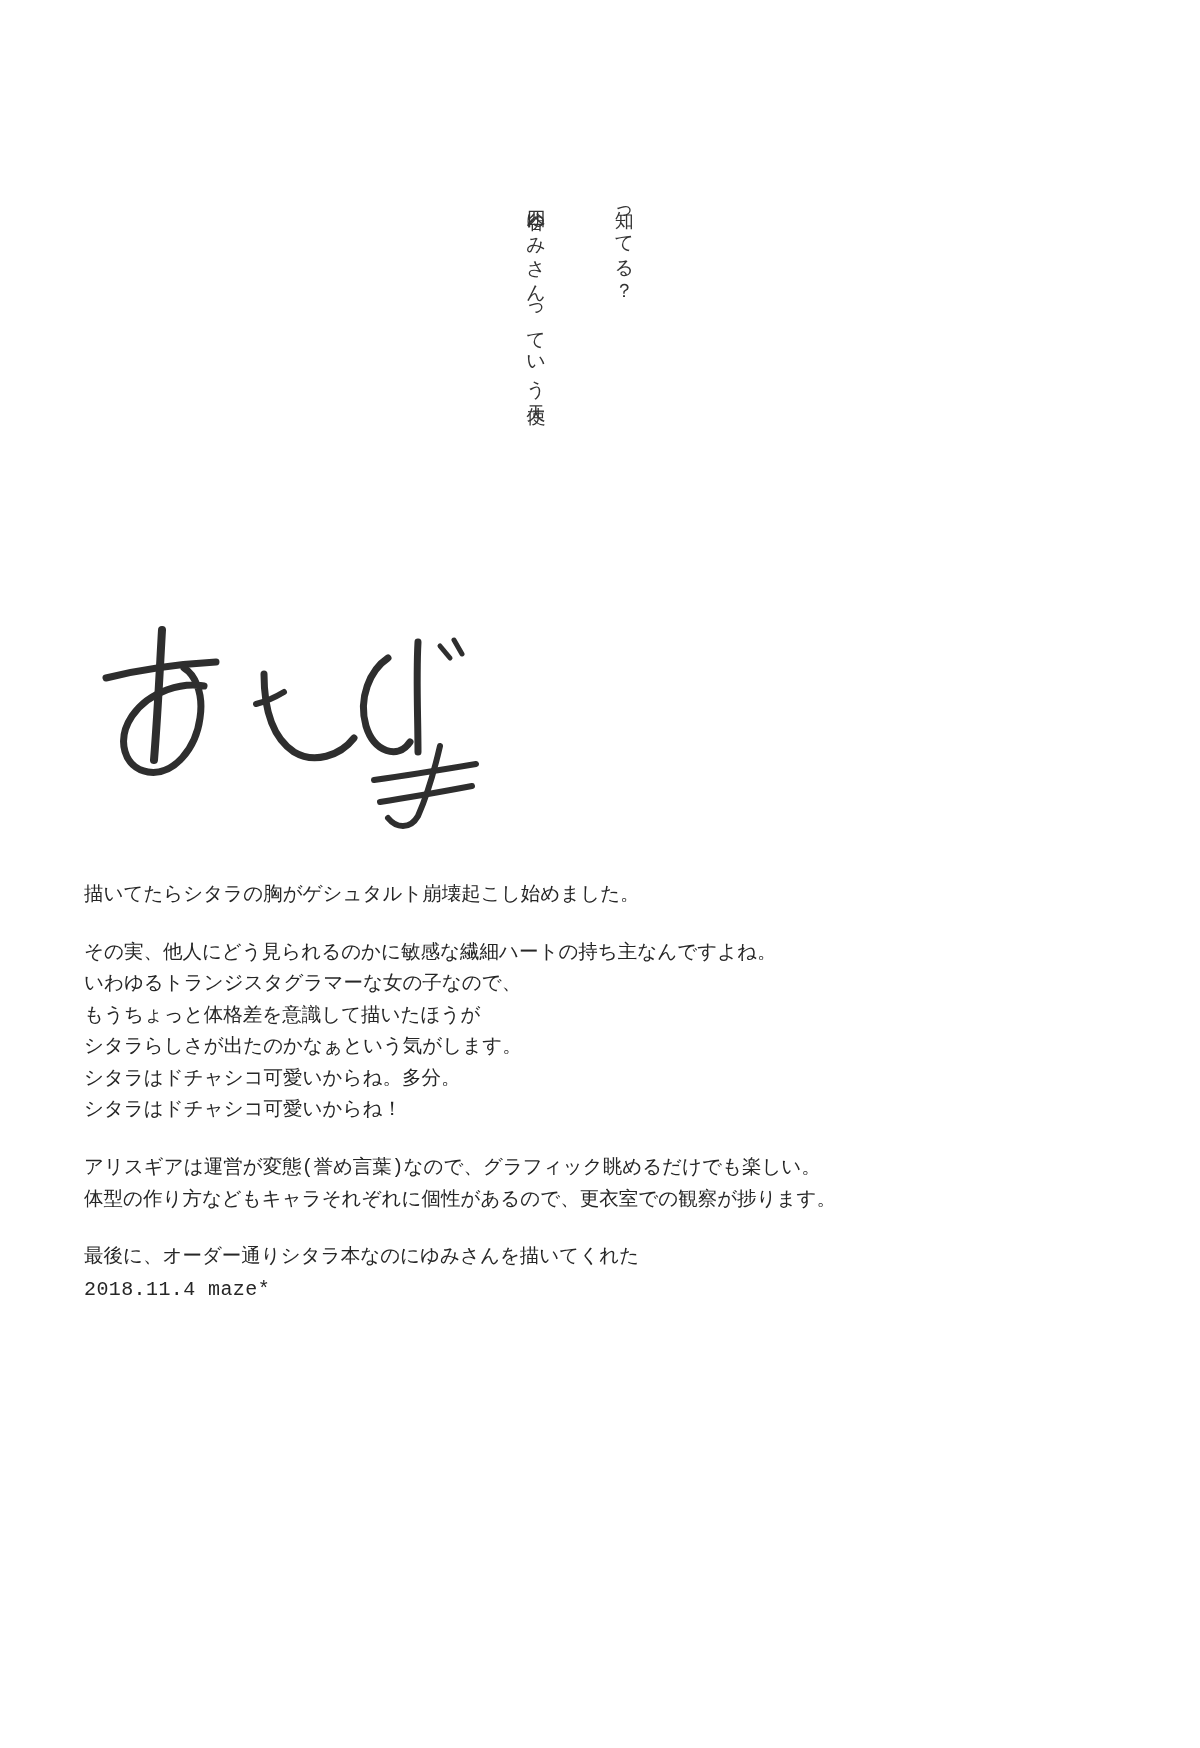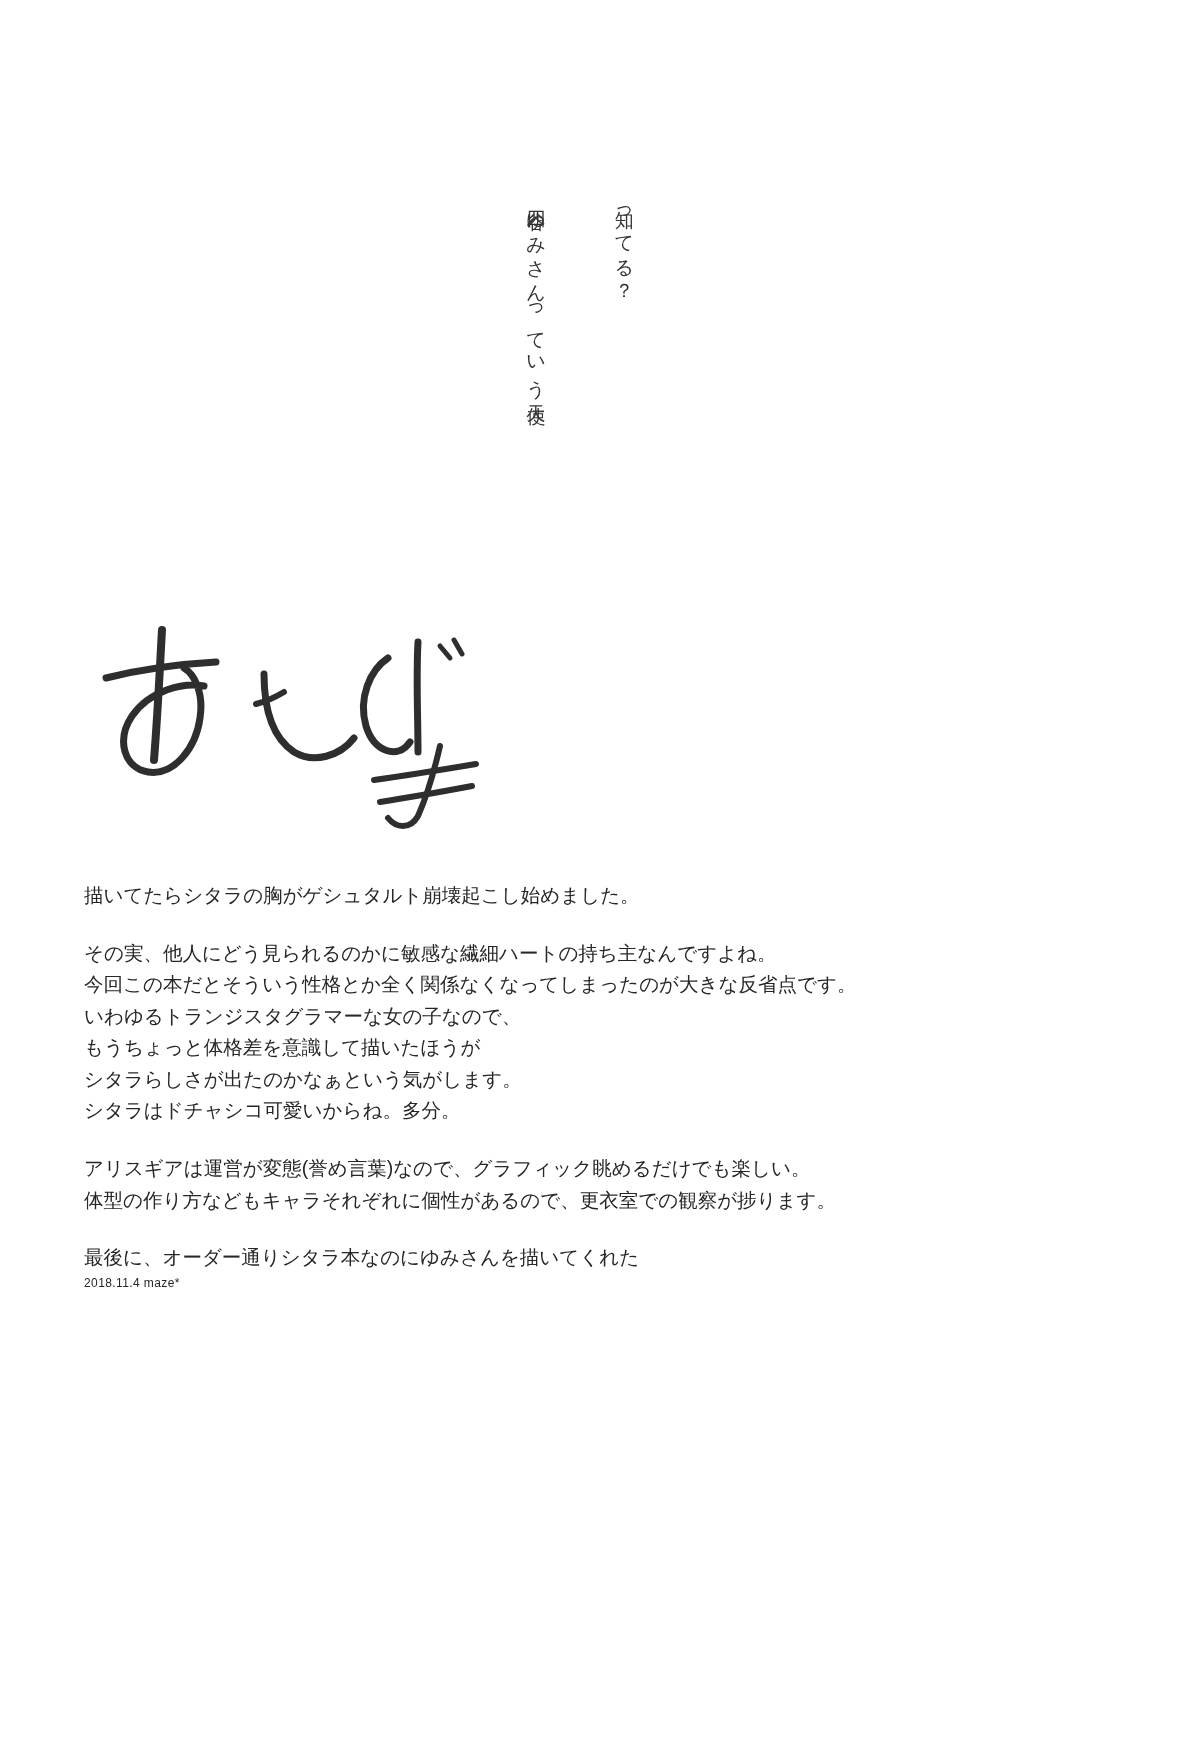--- a/index.html
+++ b/index.html
@@ -46,34 +46,34 @@
   .brush-title svg {
     display: block;
   }
 
   
   .afterword {
     position: absolute;
     top: 880px;
     left: 84px;
     width: 1020px;
-    font-family: Liberation Sans, sans-serif;
+    font-family: Liberation Mono, monospace;
     font-size: 19.5px;
     line-height: 1.62;
     color: #262626;
   }
   .afterword p {
     margin: 0;
   }
   .para-gap {
     height: 26px;
   }
   .sig {
     margin-top: 30px;
-    font-size: 12px;
+    font-size: 20px;
     letter-spacing: 0.4px;
   }
 </style>
 </head>
 <body>
 
 <div class="vertical-caption">
   <span class="line">知ってる？</span>
   <span class="line">四谷ゆみさんっていう天使</span>
 </div>
@@ -107,25 +107,25 @@
   </svg>
 </div>
 
 <div class="afterword">
 
   <p>描いてたらシタラの胸がゲシュタルト崩壊起こし始めました。</p>
 
   <div class="para-gap"></div>
 
   <p>その実、他人にどう見られるのかに敏感な繊細ハートの持ち主なんですよね。</p>
-  <p>今回この本だとそういう性格とか全く関係なくなってしまったのが大きな反省点です。</p>
   <p>いわゆるトランジスタグラマーな女の子なので、</p>
   <p>もうちょっと体格差を意識して描いたほうが</p>
   <p>シタラらしさが出たのかなぁという気がします。</p>
   <p>シタラはドチャシコ可愛いからね。多分。</p>
+  <p>シタラはドチャシコ可愛いからね！</p>
 
   <div class="para-gap"></div>
 
   <p>アリスギアは運営が変態(誉め言葉)なので、グラフィック眺めるだけでも楽しい。</p>
   <p>体型の作り方などもキャラそれぞれに個性があるので、更衣室での観察が捗ります。</p>
 
   <div class="para-gap"></div>
 
   <p>最後に、オーダー通りシタラ本なのにゆみさんを描いてくれた</p>
 

